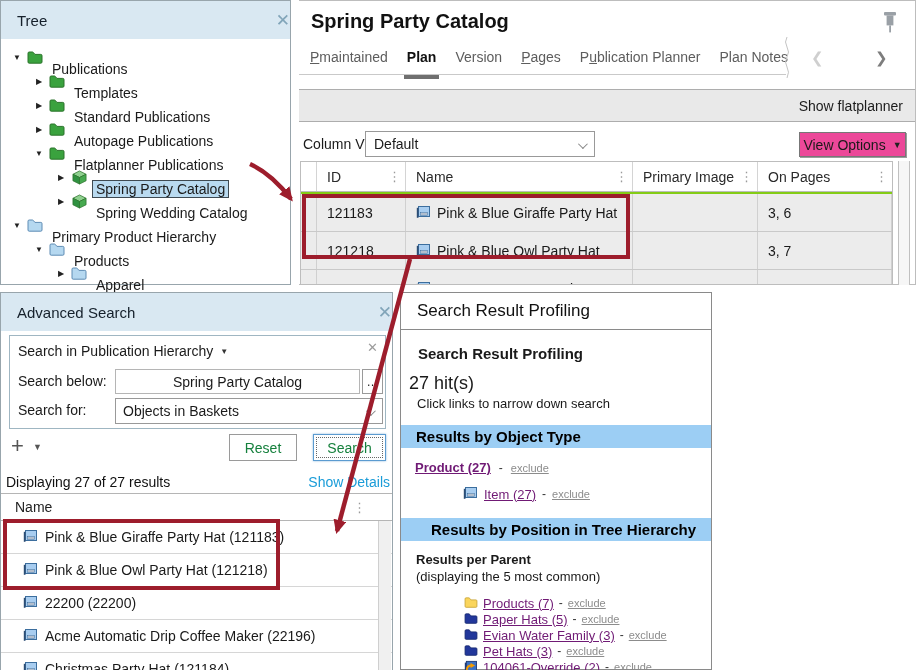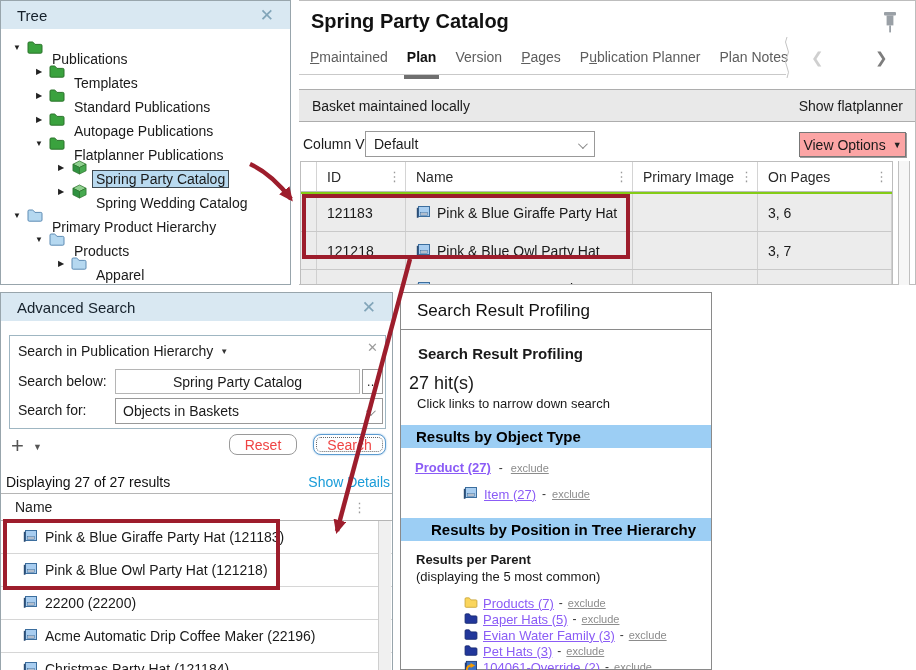--- a/index.html
+++ b/index.html
@@ -2,22 +2,22 @@
 <html><head>
 <meta charset="utf-8">
 <style>
   html,body{margin:0;padding:0;background:#fff;}
   *{box-sizing:border-box;}
   #canvas{position:relative;width:916px;height:670px;background:#fff;overflow:hidden;
           font-family:"Liberation Sans",sans-serif;color:#1a1a1a;}
 
   
   .panel{position:absolute;background:#fff;border:1px solid #98a5ac;}
-  .panel-header{height:28px;background:#d9e8f2;display:flex;align-items:center;
-                padding:0 16px 0 16px;font-size:15px;color:#15202b;}
+  .panel-header{height:38px;background:#d9e8f2;display:flex;align-items:center;
+                padding:0 0 0 16px;font-size:15px;color:#15202b;}
   .close-x{margin-left:auto;color:#82a5b9;font-size:17px;line-height:1;cursor:default;}
 
   
   #tree-panel{left:0;top:0;width:291px;height:285px;}
   .tree-body{padding-top:6px;}
   .tree-row{height:24px;display:flex;align-items:center;font-size:14px;}
   .tw{width:20px;text-align:center;font-size:8px;color:#222;flex:0 0 20px;}
   .lvl0{padding-left:6px;}.lvl1{padding-left:28px;}.lvl2{padding-left:50px;}
   .tree-label{margin-left:5px;padding:1px 4px;white-space:nowrap;margin-top:24px;}
   .tree-row.selected .tree-label{background:#b9daf0;border:1px solid #3f4a52;padding:0 3px;}
@@ -44,21 +44,21 @@
             display:flex;align-items:center;font-size:14px;color:#1c1c1c;}
   .info-bar .left-txt{padding-left:13px;}
   .info-bar .right-txt{margin-left:auto;padding-right:12px;}
   .colview-row{position:absolute;left:0;top:129px;width:616px;height:28px;font-size:14px;}
   .colview-label{position:absolute;left:4px;top:6px;}
   .select{position:absolute;border:1px solid #999;background:#fff;height:26px;display:flex;
           align-items:center;font-size:14px;}
   .cv-select{left:66px;top:1px;width:230px;padding-left:8px;}
   .sel-caret{position:absolute;right:9px;top:10px;width:7px;height:7px;border-right:1.5px solid #888;
              border-bottom:1.5px solid #888;transform:rotate(45deg) translateY(-2px);}
-  .viewopt-btn{position:absolute;left:500px;top:2px;width:107px;height:25px;background:#fca5a5;
+  .viewopt-btn{position:absolute;left:500px;top:2px;width:107px;height:25px;background:#ec4899;
                border:1px solid #777;box-shadow:1px 1px 0 #9b9b9b;display:flex;align-items:center;
                justify-content:center;gap:7px;font-size:14px;}
   .caret-solid{font-size:9px;color:#222;}
 
   
   .ptable{position:absolute;left:1px;top:160px;width:593px;height:124px;border:1px solid #bdbdbd;
           overflow:hidden;background:#84cc16;}
   .thead{display:flex;height:30px;background:#fff;border-bottom:1px solid #bdbdbd;font-size:14px;color:#2a2a2a;}
   .th,.td{display:flex;align-items:center;padding:0 4px 0 10px;border-right:1px solid #d4d4d4;overflow:hidden;white-space:nowrap;}
   .th:last-child,.td:last-child{border-right:none;}
@@ -83,22 +83,22 @@
   .crit-label{position:absolute;left:8px;font-size:14px;}
   .lab2{top:37px;}.lab3{top:66px;}
   .crit-input{position:absolute;left:105px;top:33px;width:245px;height:25px;border:1px solid #b5b5b5;
               text-align:center;font-size:14px;font-family:"Liberation Sans",sans-serif;color:#1a1a1a;background:#fff;padding:0;}
   .browse-btn{position:absolute;left:352px;top:33px;width:21px;height:25px;border:1px solid #9a9a9a;
               background:#fff;font-size:12px;display:flex;align-items:center;justify-content:center;}
   .crit-select{left:105px;top:62px;width:268px;padding-left:7px;}
   .actions-row{position:absolute;left:0;top:140px;width:393px;height:30px;}
   .add-plus{position:absolute;left:10px;top:0px;font-size:22px;color:#555;line-height:26px;}
   .add-caret{position:absolute;left:32px;top:9px;font-size:9px;color:#555;}
-  .btn{position:absolute;height:21px;background:#fff;border:1px solid #9a9a9a;border-radius:8px;
-       font-size:14px;display:flex;align-items:center;justify-content:center;color:#ef4444;}
+  .btn{position:absolute;height:27px;background:#fff;border:1px solid #9a9a9a;border-radius:0;
+       font-size:14px;display:flex;align-items:center;justify-content:center;color:#15803d;}
   .reset-btn{left:228px;top:1px;width:68px;}
   .search-btn{left:312px;top:1px;width:73px;border:1px solid #5b9bd0;box-shadow:0 0 2px #8bb8dd;
               outline:1px dotted #666;outline-offset:-4px;background:#fdfeff;}
   .summary-row{position:absolute;left:0;top:181px;width:393px;font-size:14px;}
   .summary-txt{position:absolute;left:5px;top:0;color:#111;}
   .details-link{position:absolute;right:4px;top:0;color:#1a9cd8;}
   .results{position:absolute;left:0;top:200px;width:391px;height:178px;background:#fff;}
   .rhead{height:28px;border-top:1px solid #b5b5b5;border-bottom:1px solid #b5b5b5;display:flex;
          align-items:center;font-size:14px;padding:0 26px 0 14px;color:#222;}
   .rrow{height:33px;display:flex;align-items:center;border-bottom:1px solid #d6d6d6;font-size:14px;
@@ -110,21 +110,21 @@
   .prof-title{height:37px;border-bottom:1px solid #8a8a8a;display:flex;align-items:center;
               padding-left:16px;font-size:17px;color:#111;}
   .prof-h{margin:15px 0 0 17px;font-size:15px;font-weight:bold;}
   .prof-hits{margin:11px 0 0 8px;font-size:18px;}
   .prof-instr{margin:2px 0 0 16px;font-size:13px;}
   .band{margin-top:14px;height:23px;background:#9ccef4;font-size:15px;font-weight:bold;
         line-height:23px;padding-left:15px;color:#000;}
   .linkrow{display:flex;align-items:center;gap:8px;font-size:13px;}
   .lr1{margin:12px 0 0 14px;}
   .lr2{margin:11px 0 0 62px;gap:6px;}
-  .plink{color:#8b5cf6;text-decoration:underline;}
+  .plink{color:#701a75;text-decoration:underline;}
   .plink.bold{font-weight:bold;}
   .dash{color:#333;font-size:12px;}
   .excl{color:#8c8c8c;font-size:11px;text-decoration:underline;}
   .pp-title{margin:11px 0 0 15px;font-size:13px;font-weight:bold;}
   .pp-note{margin:2px 0 0 15px;font-size:13px;}
   .parents{margin-top:11px;}
   .parent-row{display:flex;align-items:center;gap:5px;padding-left:63px;height:16px;font-size:13px;white-space:nowrap;}
 
   
   #annot{position:absolute;left:0;top:0;z-index:100;pointer-events:none;}
@@ -269,21 +269,20 @@
     <div class="tab-hairline"></div>
     <div class="squiggle">
       <svg width="8" height="42" viewBox="0 0 8 42">
           <path d="M4 0 Q1 5 4 10 Q7 15 4 20 Q1 25 4 30 Q7 35 4 41" stroke="#c4c4c4" fill="none"></path>
         </svg>
     </div>
     <div class="chev left">❮</div>
     <div class="chev right">❯</div>
 
     <div class="info-bar">
-      <span class="left-txt">Basket maintained locally</span>
       <span class="right-txt">Show flatplanner</span>
     </div>
 
     <div class="colview-row">
       <span class="colview-label">Column View:</span>
       <div class="select cv-select">
         <span>Default</span>
         <span class="sel-caret"></span>
       </div>
       <div class="viewopt-btn">

